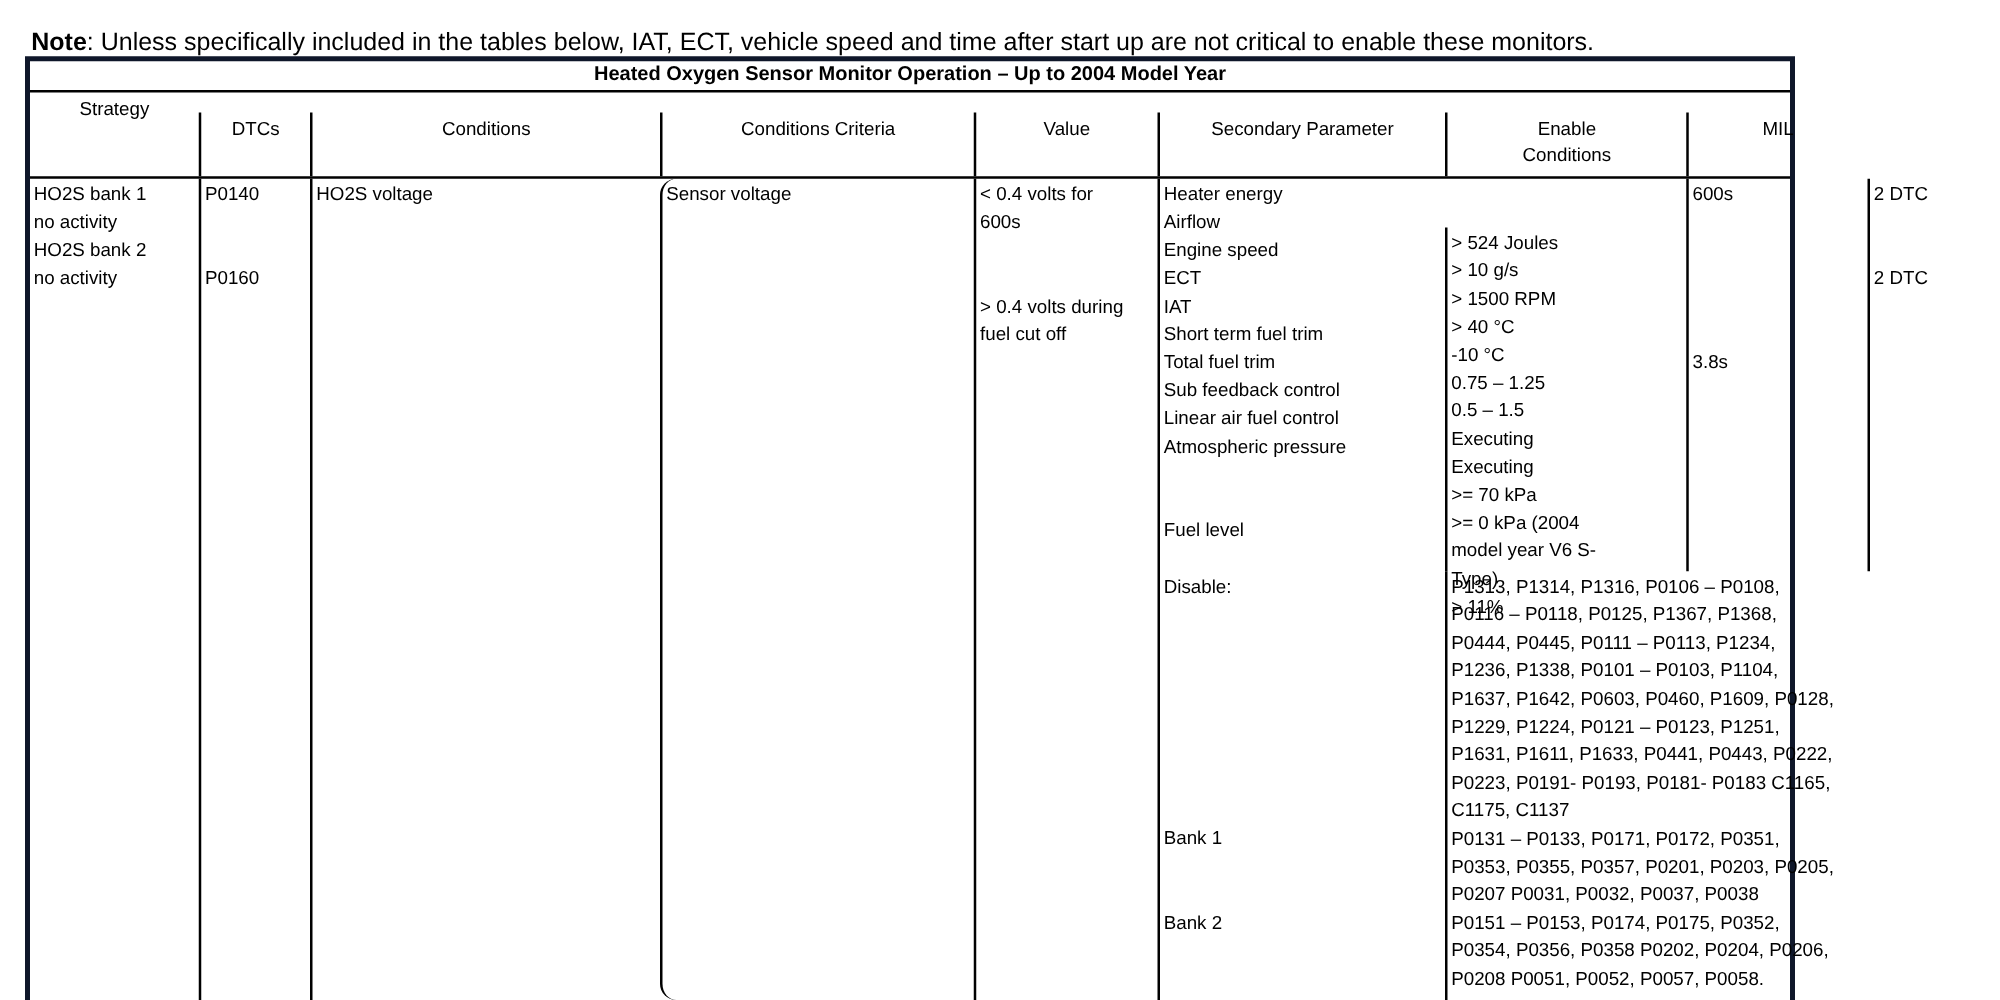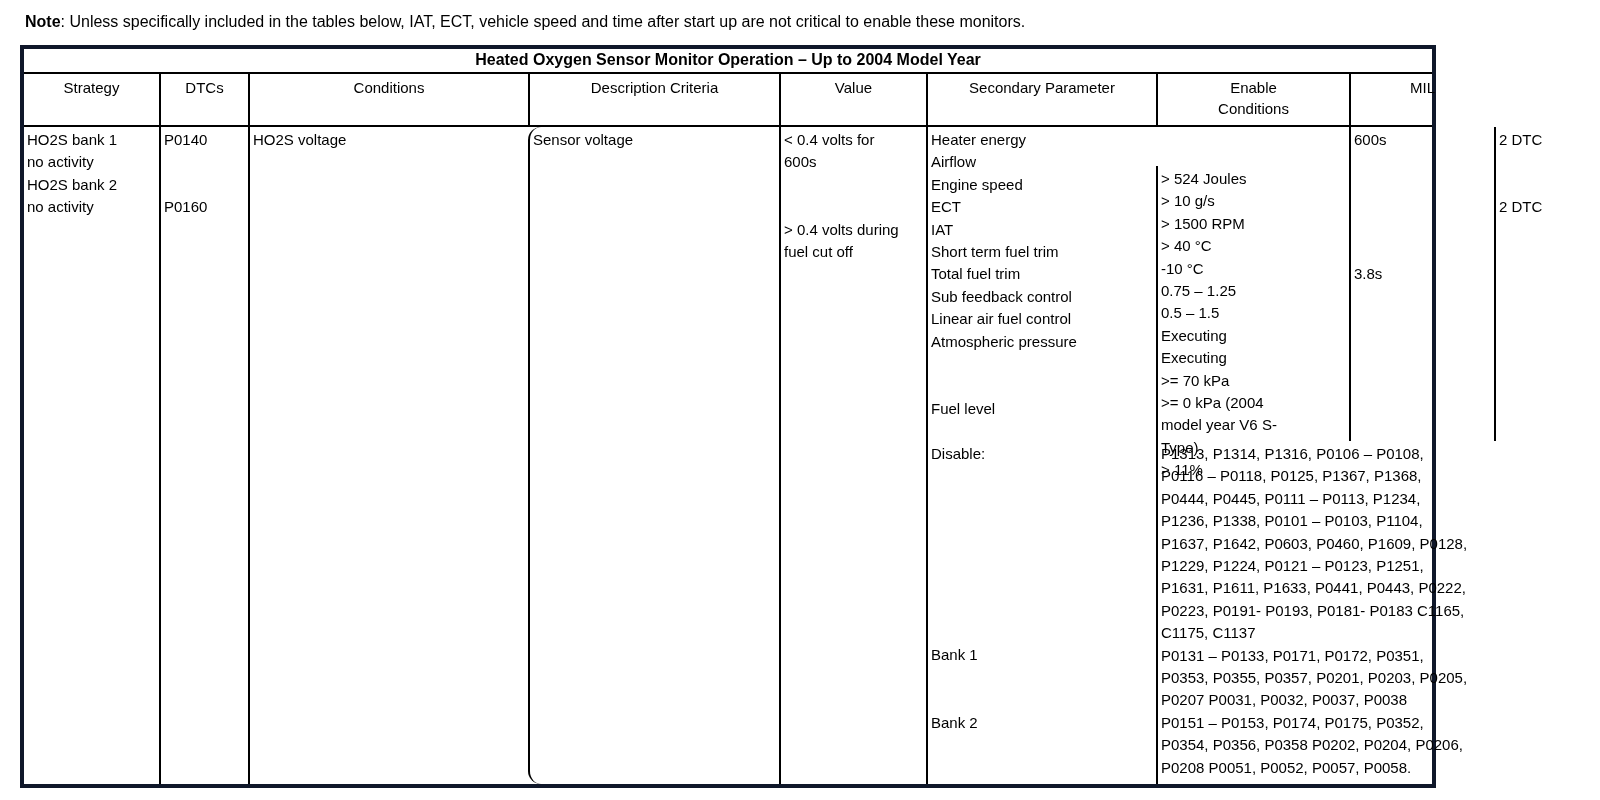--- a/index.html
+++ b/index.html
@@ -2,43 +2,43 @@
 <html><head>
 <meta charset="utf-8">
 <style>
   * { box-sizing: border-box; margin: 0; padding: 0; }
   html, body { background: #ffffff; }
   body {
     width: 1600px; height: 800px; position: relative;
     font-family: "Liberation Sans", sans-serif; color: #000;
   }
   .note {
-    position: absolute; left: 25px; top: 12px;
-    font-size: 16px; line-height: 20px;
+    position: absolute; left: 25px; top: 24px;
+    font-size: 20px; line-height: 20px;
   }
   .note b { font-weight: bold; }
   .obd-table {
     position: absolute; left: 20px; top: 45px; width: 1416px;
     border: 4px solid #0f172a;
     --cols: 135px 89px 280px 251px 147px 230px 193px 145px 90px;
   }
   .title-row {
     border-bottom: 2px solid #000;
     text-align: center; font-weight: bold; font-size: 16px;
     padding: 2px 0 3px 0;
   }
   .header-row {
     display: grid; grid-template-columns: var(--cols);
     border-bottom: 2px solid #000;
   }
   .hcell {
     text-align: center; font-size: 15px; line-height: 21px;
     padding: 3px 2px 6px 2px; white-space: pre-line; min-height: 51px;
   }
-  .hcell + .hcell { border-left: 2px solid #000; }
+  .hcell + .hcell { border-left: 2px solid #000; margin-top: 16px; }
   .body-grid {
     display: grid; grid-template-columns: var(--cols);
     grid-template-rows: 314px auto;
     grid-template-areas:
       "strat dtcs desc malf val sec ena time mil"
       "strat dtcs desc malf val sec wide wide wide";
   }
   .cell {
     font-size: 15px; line-height: 22.4px; white-space: pre-line;
     padding: 2px 1px 5px 3px; overflow: visible;
@@ -62,21 +62,21 @@
   <p class="note"><b>Note</b><span>: Unless specifically included in the tables below, IAT, ECT, vehicle speed and time after start up are not critical to enable these monitors.</span></p>
 
   <div class="obd-table">
 
     <div class="title-row">Heated Oxygen Sensor Monitor Operation – Up to 2004 Model Year</div>
 
     <div class="header-row">
       <div class="hcell">Strategy</div>
       <div class="hcell">DTCs</div>
       <div class="hcell">Conditions</div>
-      <div class="hcell">Description Criteria</div>
+      <div class="hcell">Conditions Criteria</div>
       <div class="hcell">Value</div>
       <div class="hcell">Secondary Parameter</div>
       <div class="hcell">Enable
 Conditions</div>
       <div class="hcell">MIL</div>
     </div>
 
     <div class="body-grid">
       <div class="cell cell-strat">HO2S bank 1
 no activity

